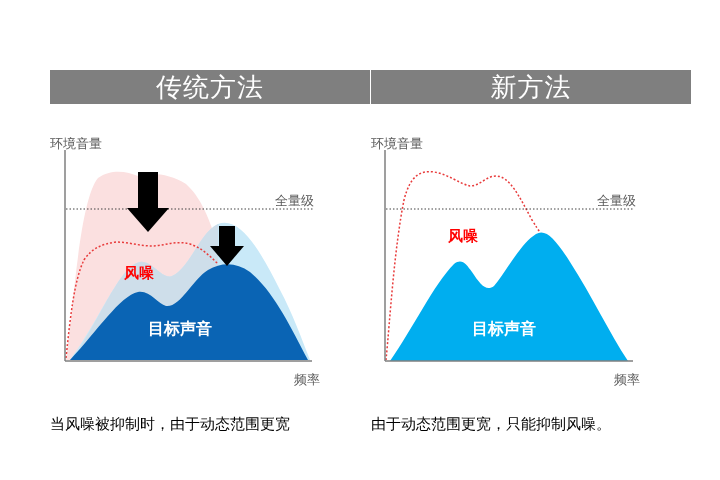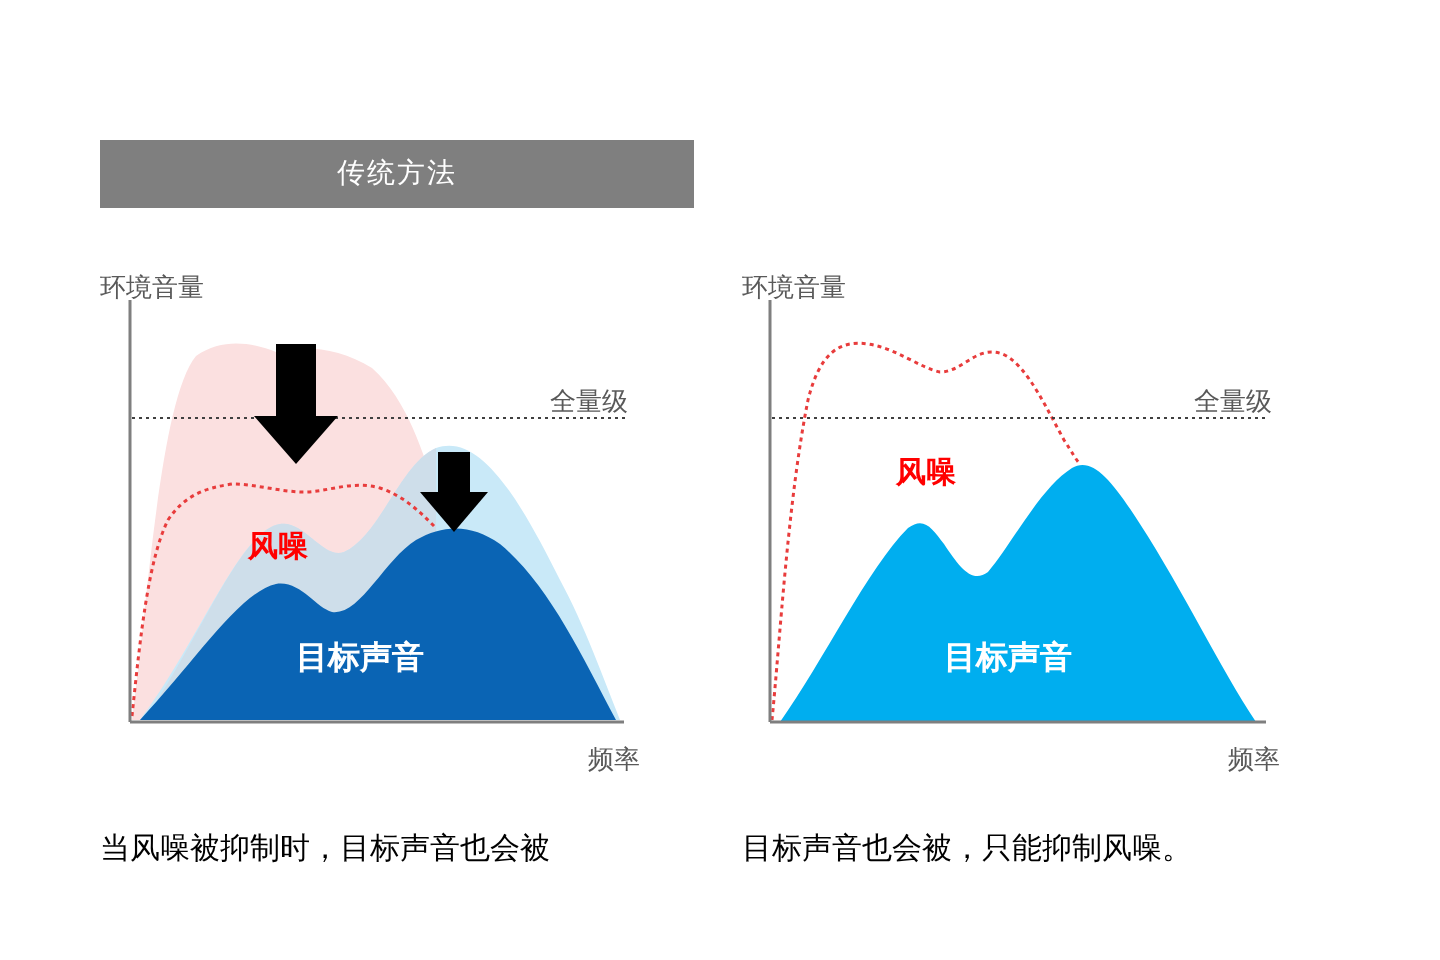--- a/index.html
+++ b/index.html
@@ -1,22 +1,22 @@
 <!DOCTYPE html>
 <html><head>
 <meta charset="utf-8">
 <style>
   html, body { margin: 0; padding: 0; background: #ffffff; }
   body { width: 720px; height: 480px; position: relative; overflow: hidden;
          font-family: "DejaVu Sans", "Liberation Sans", sans-serif; }
   .panel { position: absolute; top: 0; width: 320px; height: 480px; }
   .panel-left { left: 40px; }
   .panel-right { left: 360px; }
-  .title-bar { position: absolute; top: 70px; left: 10px; width: 297px; height: 34px;
-               background: #7f7f7f; color: #ffffff; font-size: 14px; line-height: 34px;
+  .title-bar { position: absolute; top: 70px; left: 10px; width: 320px; height: 34px;
+               background: #7f7f7f; color: #ffffff; font-size: 26px; line-height: 34px;
                text-align: center; letter-spacing: 1px; }
   .panel-right .title-bar { left: 11px; }
   svg.chart { position: absolute; top: 0; left: 0; }
   .axis-label { font-size: 13px; fill: #595959; }
   .noise-label { font-size: 15px; font-weight: bold; fill: #ff0000; }
   .target-label { font-size: 16px; font-weight: bold; fill: #ffffff; }
   .caption { position: absolute; top: 414px; font-size: 15px; line-height: 20px; color: #000000; }
   .panel-left .caption { left: 10px; width: 300px; }
   .panel-right .caption { left: 11px; width: 330px; }
 </style>
@@ -52,37 +52,38 @@
       <polygon points="170,246 204,246 187,266" fill="#000"></polygon>
     </g>
     <text class="axis-label" x="10" y="148">环境音量</text>
     <text class="axis-label" x="235" y="205">全量级</text>
     <text class="axis-label" x="254" y="384">频率</text>
     <text class="noise-label" x="84" y="278">风噪</text>
     <text class="target-label" x="108" y="334">目标声音</text>
   </svg>
 
   <div class="caption">
-    <div>当风噪被抑制时，目标声音也会被</div>
+    <div>当风噪被抑制时，由于动态范围更宽</div>
   </div>
 </div>
 
 <div class="panel panel-right">
+  <div class="title-bar">新方法</div>
 
   <svg class="chart" width="320" height="480" viewBox="0 0 320 480">
 
     <path d="M30,361 C52,330 74,284 94,264 C102,258 106,264 112,272 C120,284 126,292 134,286 C146,272 160,244 176,234 C186,228 196,240 210,262 C232,296 250,334 268,361 Z" fill="#00aeef"></path>
 
     <path d="M26,360 C30,320 34,250 44,200 C50,176 60,170 74,172 C88,174 100,184 110,186 C120,186 126,176 136,176 C150,176 160,198 172,220 C176,226 178,230 180,232" fill="none" stroke="#e83c3c" stroke-width="1.5" stroke-dasharray="2,2"></path>
 
     <line x1="25" y1="150" x2="25" y2="361" stroke="#7f7f7f" stroke-width="1.5"></line>
     <line x1="25" y1="361" x2="273" y2="361" stroke="#7f7f7f" stroke-width="1.5"></line>
 
     <line x1="26" y1="209" x2="274" y2="209" stroke="#404040" stroke-width="1" stroke-dasharray="1.5,2"></line>
     <text class="axis-label" x="11" y="148">环境音量</text>
     <text class="axis-label" x="237" y="205">全量级</text>
     <text class="axis-label" x="254" y="384">频率</text>
     <text class="noise-label" x="88" y="241">风噪</text>
     <text class="target-label" x="112" y="334">目标声音</text>
   </svg>
 
-  <div class="caption">目标声音也会被，只能抑制风噪。</div>
+  <div class="caption">由于动态范围更宽，只能抑制风噪。</div>
 </div>
 
 </body></html>

